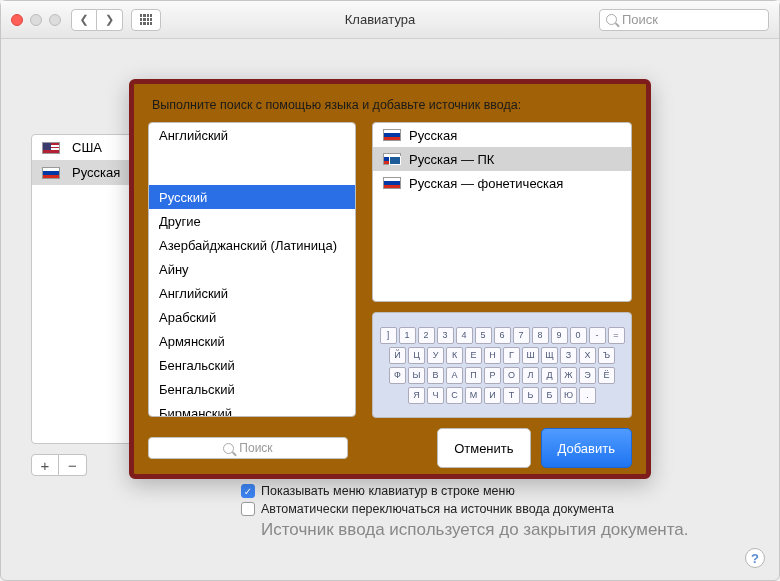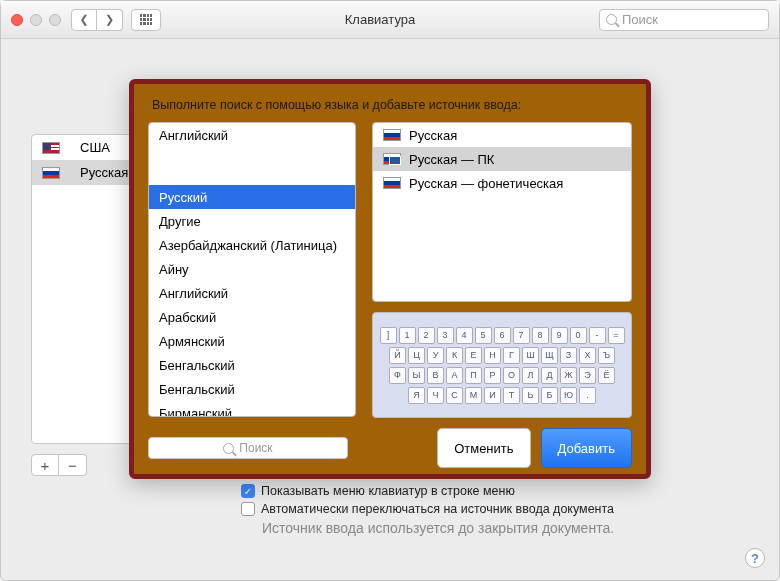--- a/index.html
+++ b/index.html
@@ -51,42 +51,42 @@
   .search-top {
     width:170px; height:22px; background:#fff; border:1px solid #c3c3c3;
     border-radius:4px; display:flex; align-items:center; padding:0 6px; gap:5px;
     color:#999;
   }
   .main-body { position:relative; height: calc(100% - 38px); padding: 18px; }
   .sidebar {
     position:absolute; left:30px; top:95px; width:185px; height:310px;
     background:#fff; border:1px solid #c8c8c8; border-radius:4px;
   }
-  .sidebar .sb-item { padding:5px 10px; display:flex; gap:20px; align-items:center;}
+  .sidebar .sb-item { padding:5px 10px; display:flex; gap:12px; align-items:center;}
   .sidebar .sb-item.sel { background:#d9d9d9;}
   .flag { width:18px; height:12px; border:1px solid #999; display:inline-block; position:relative;}
   .flag-us { background:linear-gradient(#b22234 0 7%,#fff 7% 14%,#b22234 14% 21%,#fff 21% 28%,#b22234 28% 35%,#fff 35% 42%,#b22234 42% 49%,#fff 49% 56%,#b22234 56% 63%,#fff 63% 70%,#b22234 70% 77%,#fff 77% 84%,#b22234 84% 100%);}
   .flag-us::after{content:"";position:absolute;left:0;top:0;width:8px;height:7px;background:#3c3b6e;}
   .flag-ru { background:linear-gradient(#fff 0 33%,#0039a6 33% 66%,#d52b1e 66% 100%);}
   .flag-ru-pc { background:linear-gradient(#fff 0 33%,#0039a6 33% 66%,#d52b1e 66% 100%);}
   .flag-ru-pc::after{content:"";position:absolute;right:-1px;bottom:-1px;width:10px;height:7px;background:#1d5b99;border:1px solid #fff;}
   .addremove {
     position:absolute; left:30px; top:415px; display:flex;
   }
   .addremove .ar-btn {
     width:28px; height:22px; background:#fff; border:1px solid #c3c3c3;
     display:flex; align-items:center; justify-content:center; font-size:15px; color:#555;
   }
   .addremove .ar-btn:first-child{border-radius:4px 0 0 4px;}
   .addremove .ar-btn:last-child{border-left:none;border-radius:0 4px 4px 0;}
   .checks { position:absolute; left:240px; top:445px; font-size:12.5px; color:#222;}
   .check-row { display:flex; align-items:center; gap:6px; margin-bottom:4px;}
   .cbox { width:14px; height:14px; border:1px solid #999; border-radius:3px; background:#fff; display:flex;align-items:center;justify-content:center;}
   .cbox.checked{background:#3d86f6;border-color:#3d86f6;color:#fff;font-size:10px;}
-  .subnote { margin-left:20px; color:#888; font-size:14px; margin-top:2px;text-align:right;}
+  .subnote { margin-left:20px; color:#888; font-size:17px; margin-top:2px;}
   .help-btn {
     position:absolute; right:14px; bottom:12px; width:20px;height:20px;
     border:1px solid #b5b5b5; border-radius:50%; background:#fff;
     display:flex;align-items:center;justify-content:center;color:#5a8bd6;font-size:13px;font-weight:bold;
   }
 
   
   .modal {
     position:absolute; left:128px; top:40px; width:522px; height:400px;
     background:#a16207; border:5px solid #7f1d1d; border-radius:6px;

